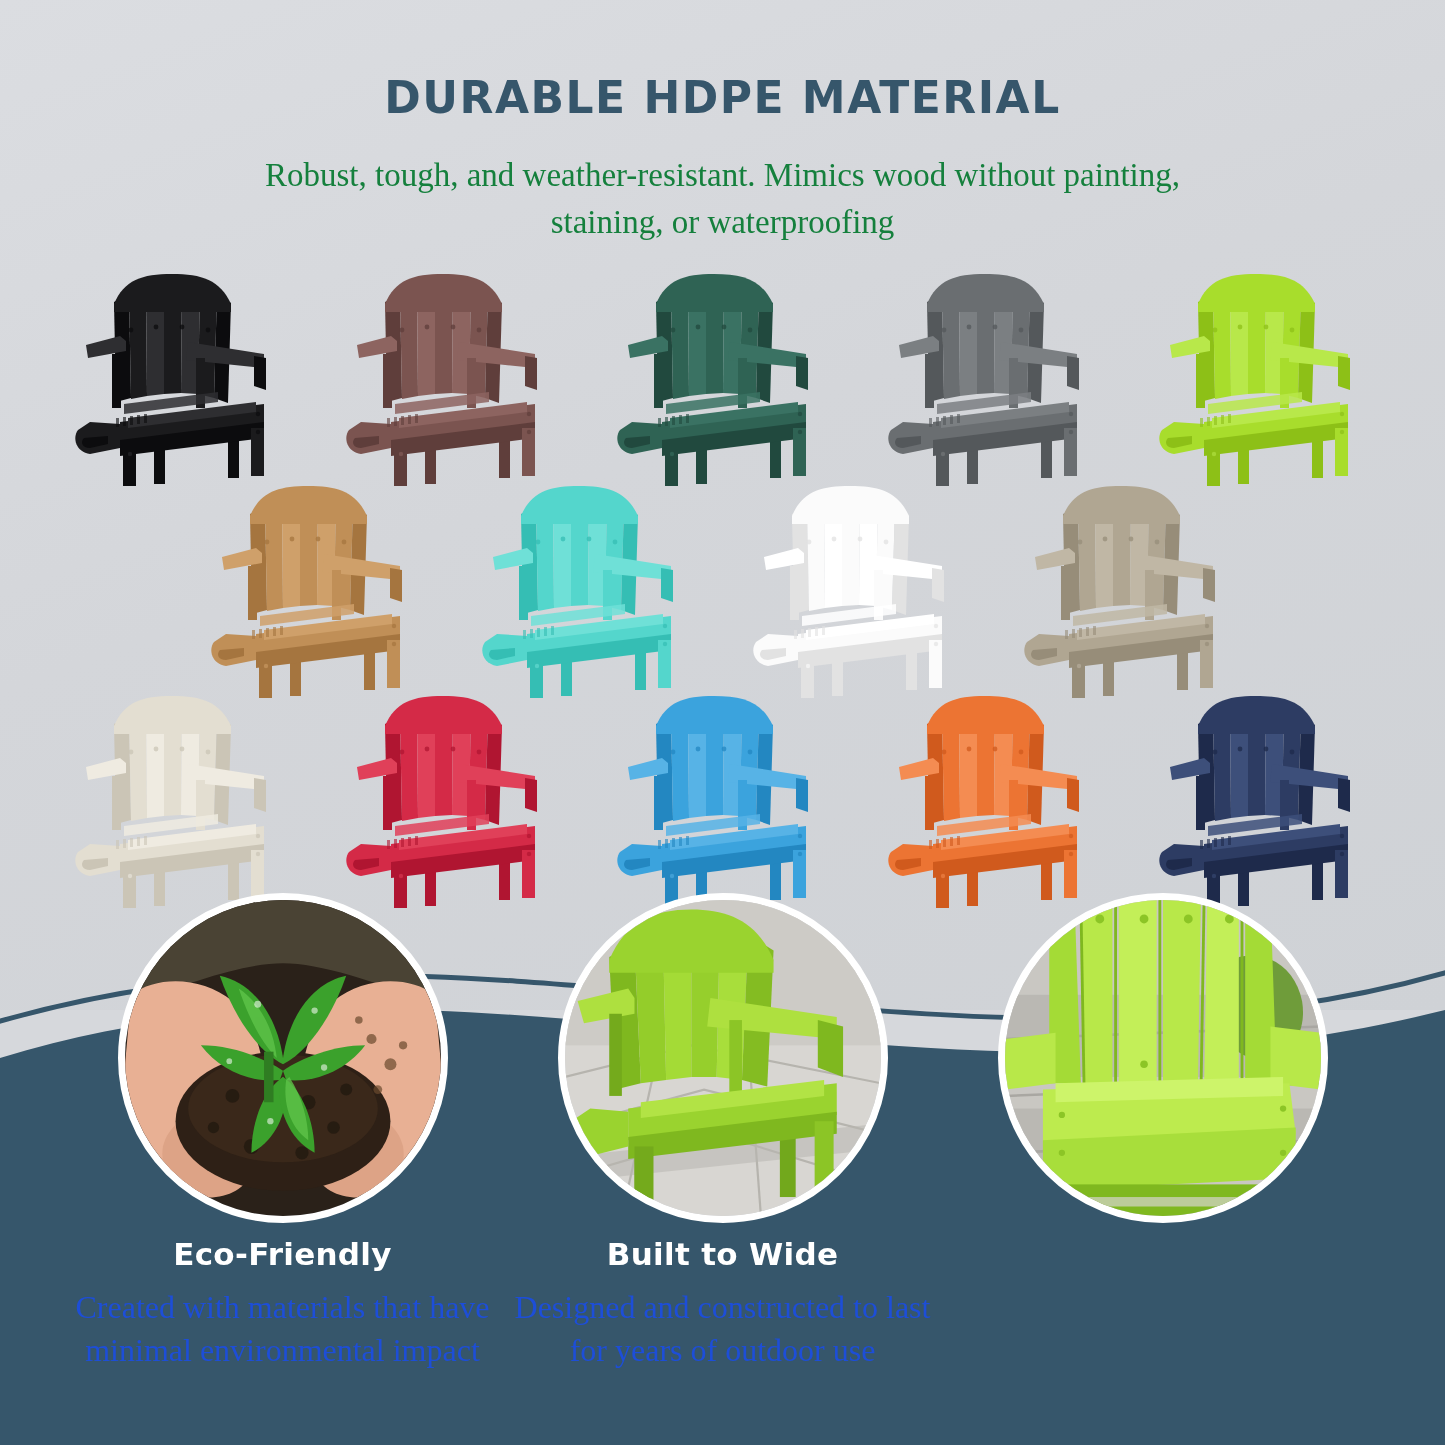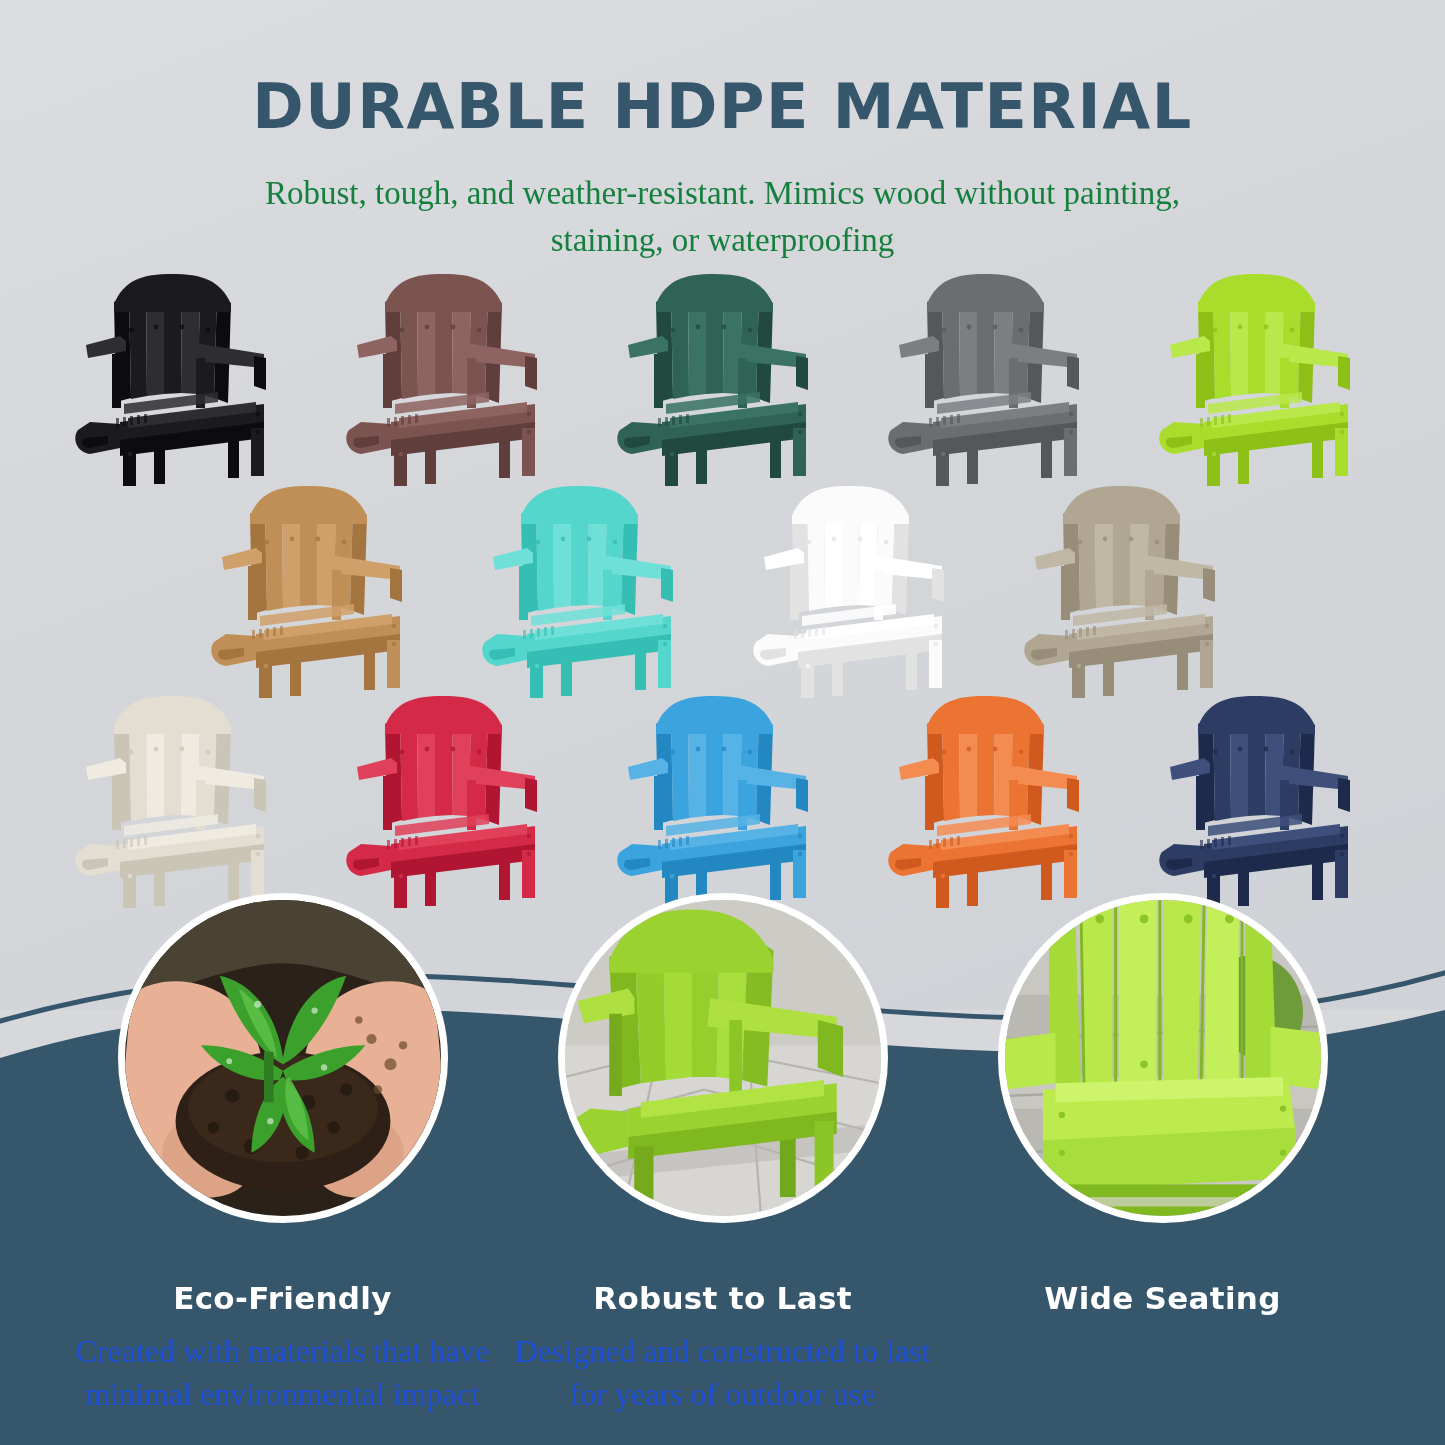--- a/index.html
+++ b/index.html
@@ -22,21 +22,21 @@
   
   .wave-wrap { position:absolute; left:0; top:940px; width:1445px; height:505px; }
   .wave-wrap svg { display:block; width:1445px; height:505px; }
 
   
   .header { position:absolute; left:0; top:0; width:1445px; text-align:center; }
   .title {
     margin-top:76px;
     font-family:"DejaVu Sans", sans-serif;
     font-weight:700;
-    font-size:62px;
+    font-size:44px;
     letter-spacing:1.5px;
     color:#36566b;
     line-height:1;
   }
   .subtitle {
     margin-top:32px;
     font-family:"Liberation Serif", serif;
     font-size:33px;
     line-height:1.42;
     color:#15803d;
@@ -57,21 +57,21 @@
   .circles { position:absolute; left:0; top:893px; width:1445px; display:flex; justify-content:center; gap:110px; }
   .circle-item { width:330px; }
   .photo {
     width:330px; height:330px; border-radius:50%;
     border:7px solid #ffffff; overflow:hidden; position:relative;
     background:#cfd2d6;
   }
   .photo svg { display:block; width:100%; height:100%; }
 
   
-  .features { position:absolute; left:0; top:1236px; width:1445px; display:flex; justify-content:center; gap:110px;margin-top:44px; }
+  .features { position:absolute; left:0; top:1236px; width:1445px; display:flex; justify-content:center; gap:110px; }
   .feat { width:330px; text-align:center; }
   .feat-title {
     font-family:"DejaVu Sans", sans-serif;
     font-weight:700; font-size:31px; color:#ffffff; letter-spacing:.3px;
     white-space:nowrap;
   }
   .feat-desc {
     margin-top:14px;
     font-family:Liberation Serif, serif;
     font-size:32px; line-height:1.34; color:#1d4ed8;
@@ -1069,21 +1069,20 @@
         </div>
       </div>
     </div>
 
   <div class="features" id="features">
       <div class="feat">
         <div class="feat-title">Eco-Friendly</div>
      <div class="feat-desc">Created with materials that have minimal environmental impact</div>
       </div>
       <div class="feat">
-        <div class="feat-title">Robust to Last</div>
+        <div class="feat-title">Built to Wide</div>
      <div class="feat-desc">Designed and constructed to last for years of outdoor use</div>
       </div>
       <div class="feat">
-        <div class="feat-title">Wide Seating</div>
       </div>
     </div>
 
 </div>
 
 </body></html>

